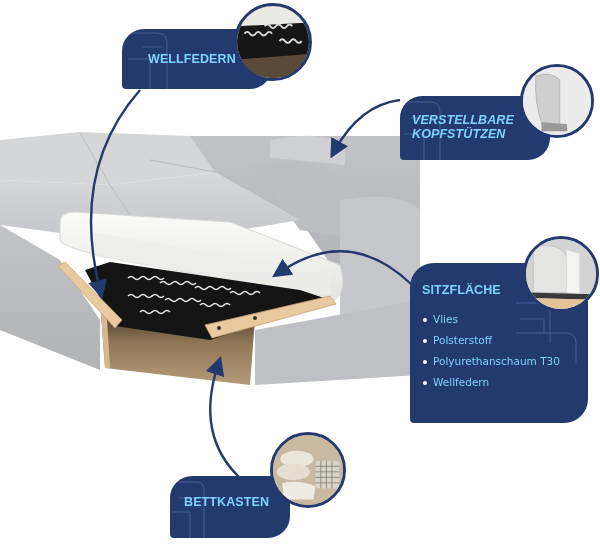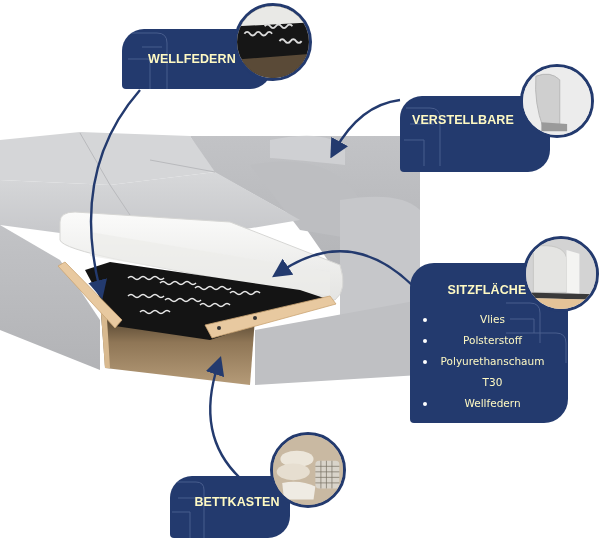--- a/index.html
+++ b/index.html
@@ -3,31 +3,31 @@
 <meta charset="utf-8">
 <style>
   * { box-sizing: border-box; margin: 0; padding: 0; }
   body { width: 600px; height: 544px; background: #ffffff; position: relative; overflow: hidden; font-family: "Liberation Sans", sans-serif; }
   .stage { position: absolute; left: 0; top: 0; width: 600px; height: 544px; }
 
   
   .sofa { position: absolute; left: 0; top: 0; width: 600px; height: 544px; }
 
   
-  .label { position: absolute; background: #233a6e; color: #fef9c3; overflow: hidden; text-align: center; }
+  .label { position: absolute; background: #233a6e; color: #7dd3fc; overflow: hidden; }
   .label .pattern { position: absolute; left: 0; top: 0; width: 100%; height: 100%; opacity: 0.35; pointer-events: none; }
   .label h3 { position: relative; font-family: "Liberation Sans", sans-serif; font-weight: 700; font-size: 12.5px; letter-spacing: 0.1px; line-height: 14px; }
   .label ul { position: relative; list-style: none; margin-top: 12px; }
   .label li { position: relative; font-family: "DejaVu Sans", sans-serif; font-size: 10.5px; line-height: 21px; padding-left: 11px; }
   .label li::before { content: ""; position: absolute; left: 1px; top: 9px; width: 4px; height: 4px; border-radius: 50%; background: #ffffff; }
 
   .lbl-wellfedern { left: 122px; top: 29px; width: 150px; height: 60px; border-radius: 22px 4px 22px 4px; }
   .lbl-wellfedern h3 { position: absolute; left: 26px; top: 52px; }
-  .lbl-kopf { left: 400px; top: 96px; width: 150px; height: 76px; border-radius: 22px 4px 22px 4px; }
-  .lbl-sitz { left: 410px; top: 263px; width: 158px; height: 160px; border-radius: 24px 4px 24px 4px; padding: 20px 16px 0 12px; }
+  .lbl-kopf { left: 400px; top: 96px; width: 150px; height: 64px; border-radius: 22px 4px 22px 4px; font-style: italic; }
+  .lbl-sitz { left: 410px; top: 263px; width: 178px; height: 160px; border-radius: 24px 4px 24px 4px; padding: 20px 16px 0 12px; }
   .lbl-bett { left: 170px; top: 476px; width: 120px; height: 62px; border-radius: 22px 4px 22px 4px; padding: 19px 0 0 14px; }
   .lbl-bett ul { margin-top: 3px; }
 
   
   .circle { position: absolute; border-radius: 50%; border: 3px solid #233a6e; overflow: hidden; background: #d9d9d9; }
   .c-wellfedern { left: 234px; top: 3px; width: 78px; height: 78px; }
   .c-kopf { left: 520px; top: 64px; width: 74px; height: 74px; background: #e6e6e6; }
   .c-sitz { left: 523px; top: 236px; width: 76px; height: 76px; background: #cfcfcf; }
   .c-bett { left: 270px; top: 432px; width: 76px; height: 76px; background: #cbbfae; }
 
@@ -124,20 +124,21 @@
       <path d="M0,58 L78,52 L78,78 L0,78 Z" fill="#5a4a37"></path>
     </svg>
   </div>
 
   <div class="label lbl-kopf">
     <svg class="pattern" viewBox="0 0 150 64">
       <path d="M6,6 L30,6 Q40,6 40,16 L40,64 M10,22 L34,22 M4,38 L24,38 L24,64" stroke="#8fa0c8" stroke-width="1" fill="none"></path>
     </svg>
     <h3 style="position:absolute;left:12px;top:17px;">
       <span>VERSTELLBARE</span><br>
+      <span>KOPFSTÜTZEN</span>
     </h3>
   </div>
   <div class="circle c-kopf">
     <svg viewBox="0 0 74 74">
       <rect width="74" height="74" fill="#ececec"></rect>
       <path d="M14,10 Q30,4 40,14 L40,62 L22,66 Q12,40 14,10 Z" fill="#cfcfcf" stroke="#b5b5b5" stroke-width="1"></path>
       <path d="M20,60 L48,62 L48,70 L20,70 Z" fill="#9a9a9a"></path>
     </svg>
   </div>
 

